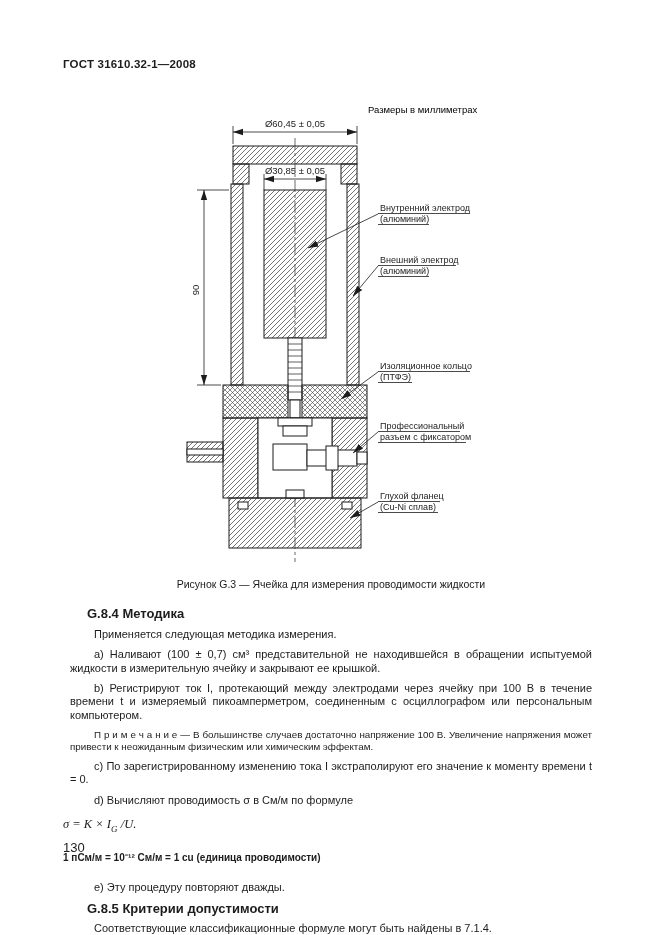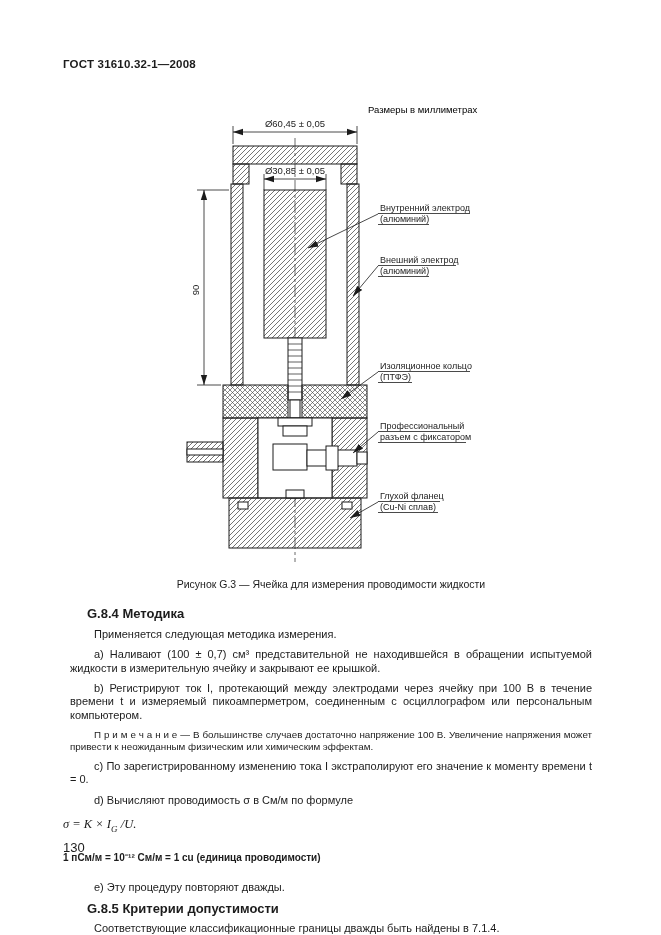--- a/index.html
+++ b/index.html
@@ -161,16 +161,16 @@
   <p>Применяется следующая методика измерения.</p>
   <p>а) Наливают (100 ± 0,7) см³ представительной не находившейся в обращении испытуемой жидкости в измерительную ячейку и закрывают ее крышкой.</p>
   <p>b) Регистрируют ток I, протекающий между электродами через ячейку при 100 В в течение времени t и измеряемый пикоамперметром, соединенным с осциллографом или персональным компьютером.</p>
   <p class="note">П р и м е ч а н и е — В большинстве случаев достаточно напряжение 100 В. Увеличение напряжения может привести к неожиданным физическим или химическим эффектам.</p>
   <p>c) По зарегистрированному изменению тока I экстраполируют его значение к моменту времени t = 0.</p>
   <p>d) Вычисляют проводимость σ в См/м по формуле</p>
   <div class="formula"><span>σ = K × I</span><sub>G</sub><span> /U.</span></div>
   <p class="units-line">1 пСм/м = 10⁻¹² См/м = 1 cu (единица проводимости)</p>
   <p>е) Эту процедуру повторяют дважды.</p>
   <div class="sec-heading">G.8.5 Критерии допустимости</div>
-  <p>Соответствующие классификационные границы дважды быть найдены в 7.1.4.</p>
+  <p>Соответствующие классификационные формуле могут быть найдены в 7.1.4.</p>
 </div>
 
 <div class="page-number">130</div>
 
 </body></html>

